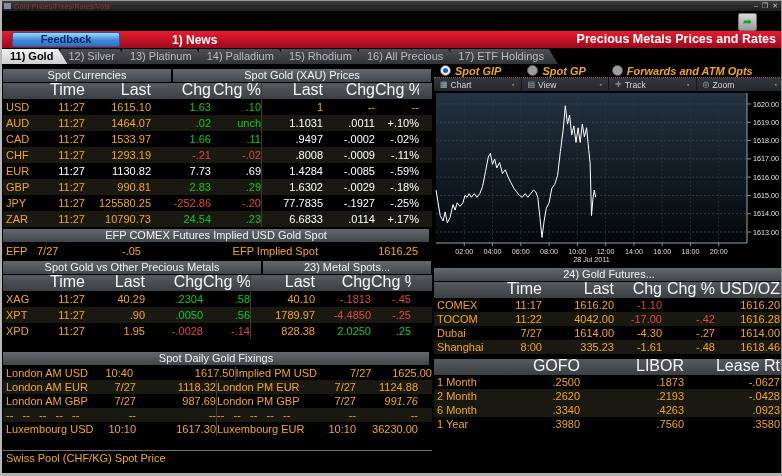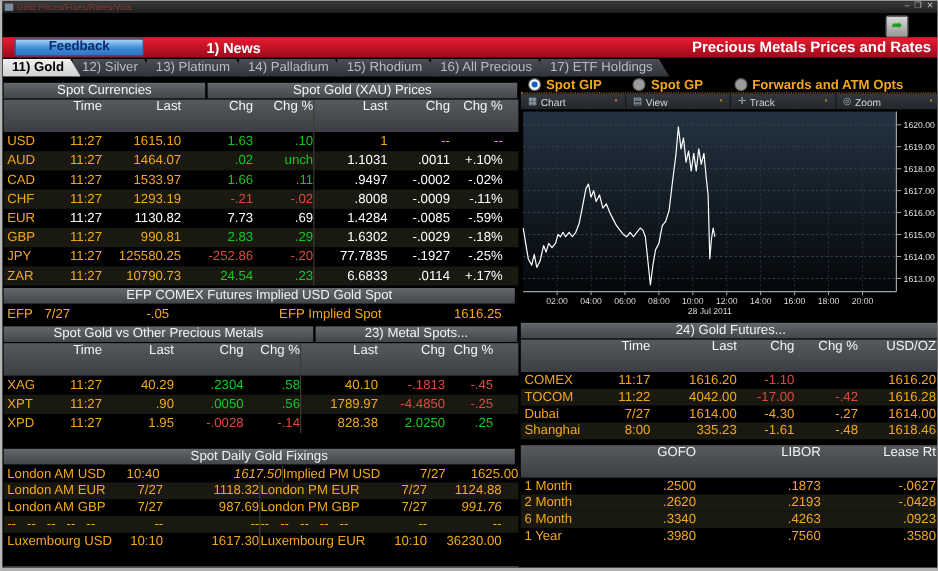--- a/index.html
+++ b/index.html
@@ -31,35 +31,35 @@
   
   .content{position:absolute;top:63px;left:0;right:0;bottom:0;display:flex;}
   .left{width:430px;padding-left:1px;box-sizing:border-box;}
   .right{width:350px;margin-left:2px;}
   
   .ttitles{display:flex;gap:2px;margin-bottom:1px;}
   .ttitle{background:linear-gradient(#64686c,#42464a);color:#f2f2f2;text-align:center;height:13px;line-height:13px;font-size:11px;}
   .trow{display:flex;}
   .trow span{display:block;white-space:pre;overflow:hidden;box-sizing:border-box;}
   .trow span:first-child{padding-left:3px;}
-  .thead{background:linear-gradient(#565a5e,#3b3f43);color:#f4f4f4;height:27px;line-height:13px;font-size:11px;}
+  .thead{background:linear-gradient(#565a5e,#3b3f43);color:#f4f4f4;height:16px;line-height:13px;font-size:16px;}
   .tdata{font-size:11px;}
   .stripe{background:#191912;}
   .vdiv{border-left:1px solid #3c3c34;}
   .c-o{color:#f3a71f;} .c-g{color:#14c721;} .c-r{color:#da4940;} .c-w{color:#ffffff;}
   [data-table="prices"]{margin-top:5px;}
   [data-table="efp"]{margin-top:2px;}
   [data-table="metals"]{margin-top:2px;}
   [data-table="fixings"]{margin-top:13px;}
   [data-table="swiss"]{margin-top:14px;border-top:1px solid #6e6e6e;}
   [data-table="futures"]{margin-top:2px;}
   [data-table="rates"]{margin-top:5px;}
   
   .radios{height:13px;display:flex;align-items:center;padding-left:6px;gap:26px;}
-  .ritem{display:flex;align-items:center;gap:4px;cursor:pointer;}
+  .ritem{display:flex;align-items:center;gap:4px;cursor:pointer;font-style:italic;}
   .radio{width:9px;height:9px;border-radius:50%;background:#9c9c9c;border:1px solid #5a5a5a;position:relative;}
   .radio.sel{background:#f4f4f4;}
   .radio.sel::after{content:"";position:absolute;left:2px;top:2px;width:5px;height:5px;border-radius:50%;background:#1560c8;}
   .rlabel{color:#f3a71f;font-size:11px;font-weight:bold;}
   
   .chartpanel{margin-top:0;border-top:1px dotted #b06818;background:#000;}
   .ctoolbar{height:13px;background:linear-gradient(#33383e,#23272c);display:flex;font-size:8.5px;color:#d4d8dc;}
   .citem{display:flex;align-items:center;gap:3px;padding:0 6px;border-right:1px solid #15181b;cursor:pointer;flex:1;}
   .citem .cicon{color:#9fb2c0;font-size:8px;}
   .citem .cmark{color:#c87a18;font-size:7px;margin-left:auto;}
@@ -255,21 +255,21 @@
             <span class="c-g" style="width: 40px; text-align: right;">.25</span>
           </div>
         </div>
       <div data-table="fixings">
           <div class="ttitles">
             <div class="ttitle" style="width: 426px;">Spot Daily Gold Fixings</div>
           </div>
           <div class="trow tdata" style="height: 14px; line-height: 14px;">
             <span class="c-o" style="width: 100px; text-align: left;">London AM USD</span>
             <span class="c-o" style="width: 33px; text-align: right;">10:40</span>
-            <span class="c-o" style="width: 104px; text-align: right; font-style: italic;">1617.50</span>
+            <span class="c-o" style="width: 104px; text-align: right;">1617.50</span>
             <span class="c-o vdiv" style="width: 102px; text-align: left;">Implied PM USD</span>
             <span class="c-o" style="width: 38px; text-align: right;">7/27</span>
             <span class="c-o" style="width: 62px; text-align: right;">1625.00</span>
           </div>
           <div class="trow tdata stripe" style="height: 14px; line-height: 14px;">
             <span class="c-o" style="width: 100px; text-align: left;">London AM EUR</span>
             <span class="c-o" style="width: 33px; text-align: right;">7/27</span>
             <span class="c-o" style="width: 80px; text-align: right;">1118.32</span>
             <span class="c-o vdiv" style="width: 102px; text-align: left;">London PM EUR</span>
             <span class="c-o" style="width: 38px; text-align: right;">7/27</span>

